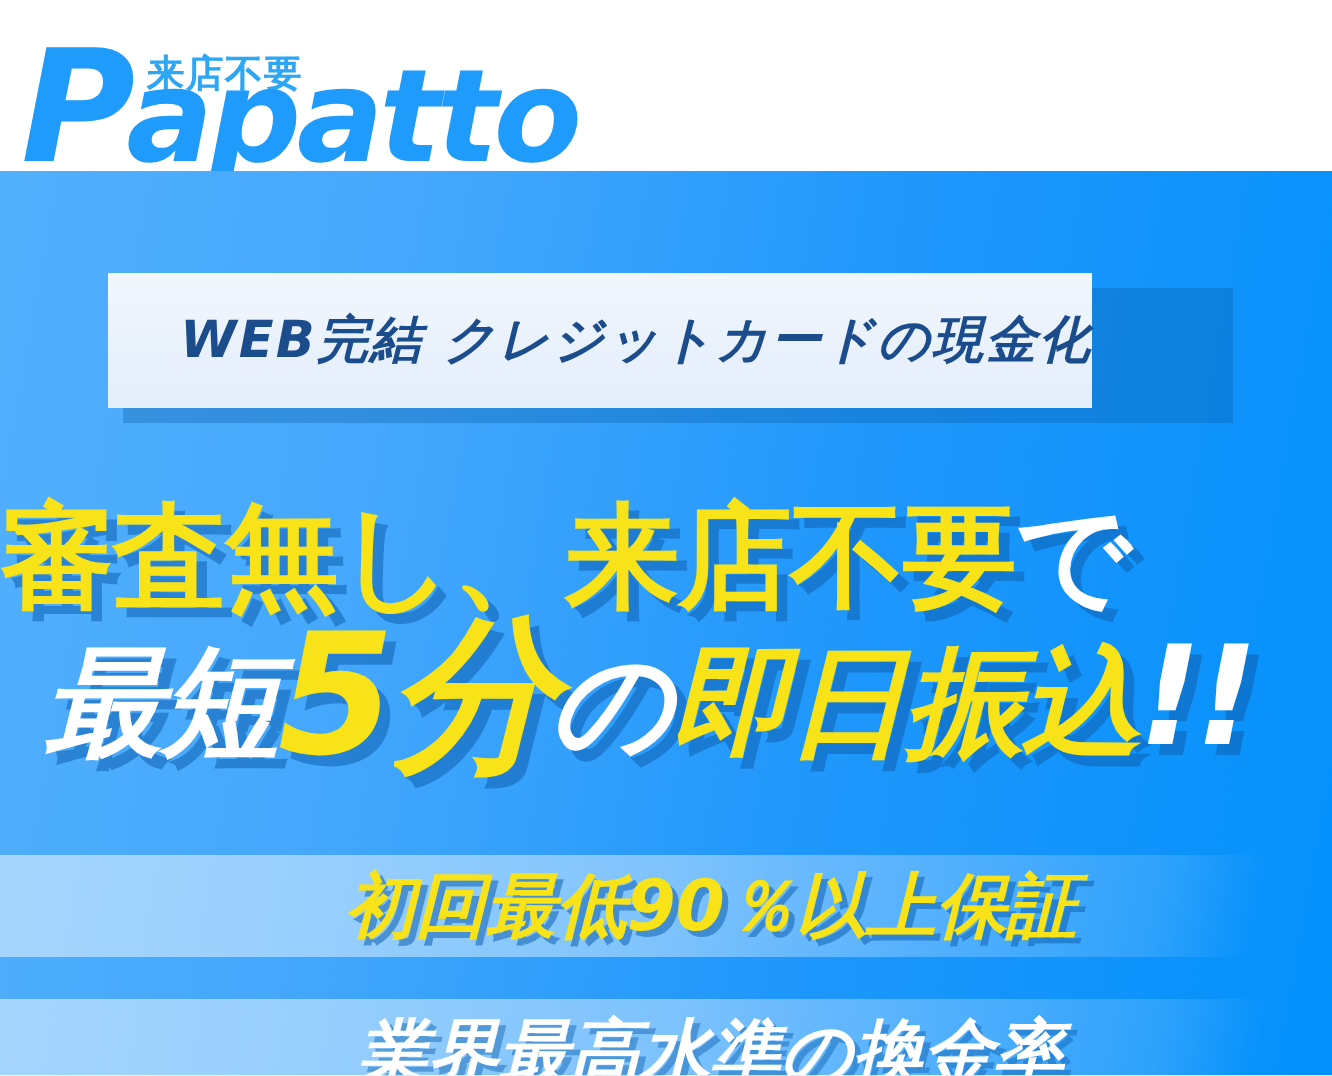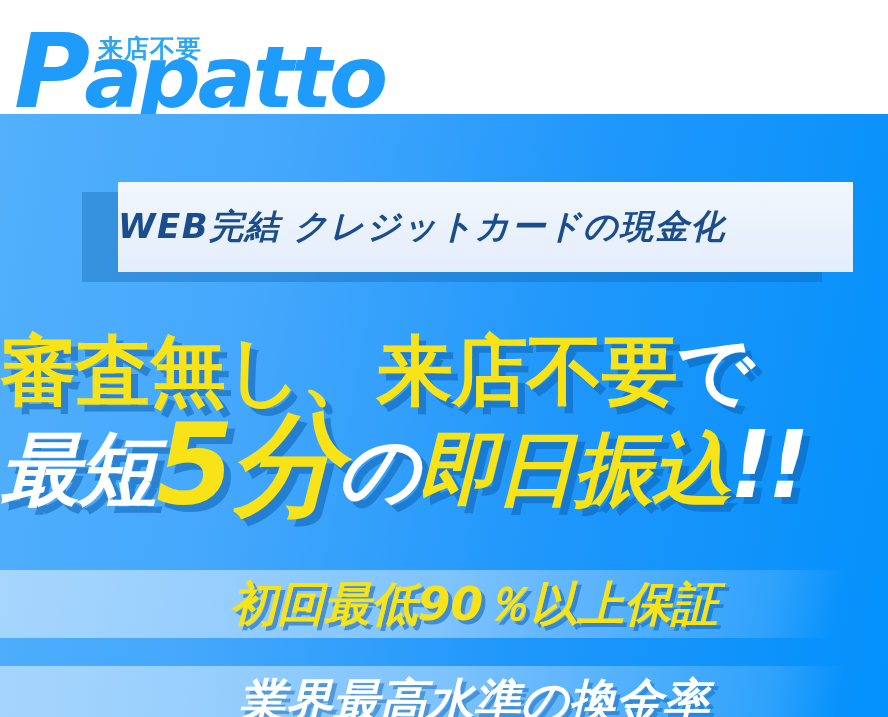--- a/index.html
+++ b/index.html
@@ -79,27 +79,26 @@
     left: 82px;
     top: 78px;
     width: 740px;
     height: 90px;
     background: rgba(10, 90, 165, 0.33);
   }
   .panel {
     position: absolute;
     left: 72px;
     top: 68px;
-    width: 735px;
+    width: 656px;
     height: 90px;
     background: linear-gradient(180deg, #f1f7fd 0%, #e9f1fb 55%, #e4eefb 100%);
     display: flex;
     align-items: center;
-    justify-content: flex-start;
-    margin-left: 46px;
+    justify-content: flex-end;
   }
   .panel-text {
     font-size: 34px;
     font-weight: 700;
     font-style: italic;
     color: #1b4c8c;
     letter-spacing: 1.5px;
     font-family: "DejaVu Sans", "Liberation Sans", sans-serif;
     white-space: nowrap;
   }
@@ -116,21 +115,21 @@
     font-size: 76px;
     line-height: 86px;
     font-weight: 700;
     letter-spacing: -1px;
   }
   .hl-line2 {
     position: absolute;
     left: 0;
     top: 302px;
     width: 864px;
-    text-align: left;
+    text-align: center;
     white-space: nowrap;
     font-family: "DejaVu Sans", "Liberation Sans", sans-serif;
     font-size: 80px;
     line-height: 96px;
     font-weight: 700;
     font-style: italic;
     letter-spacing: -2px;
   }
   .y {
     color: #f7e318;

